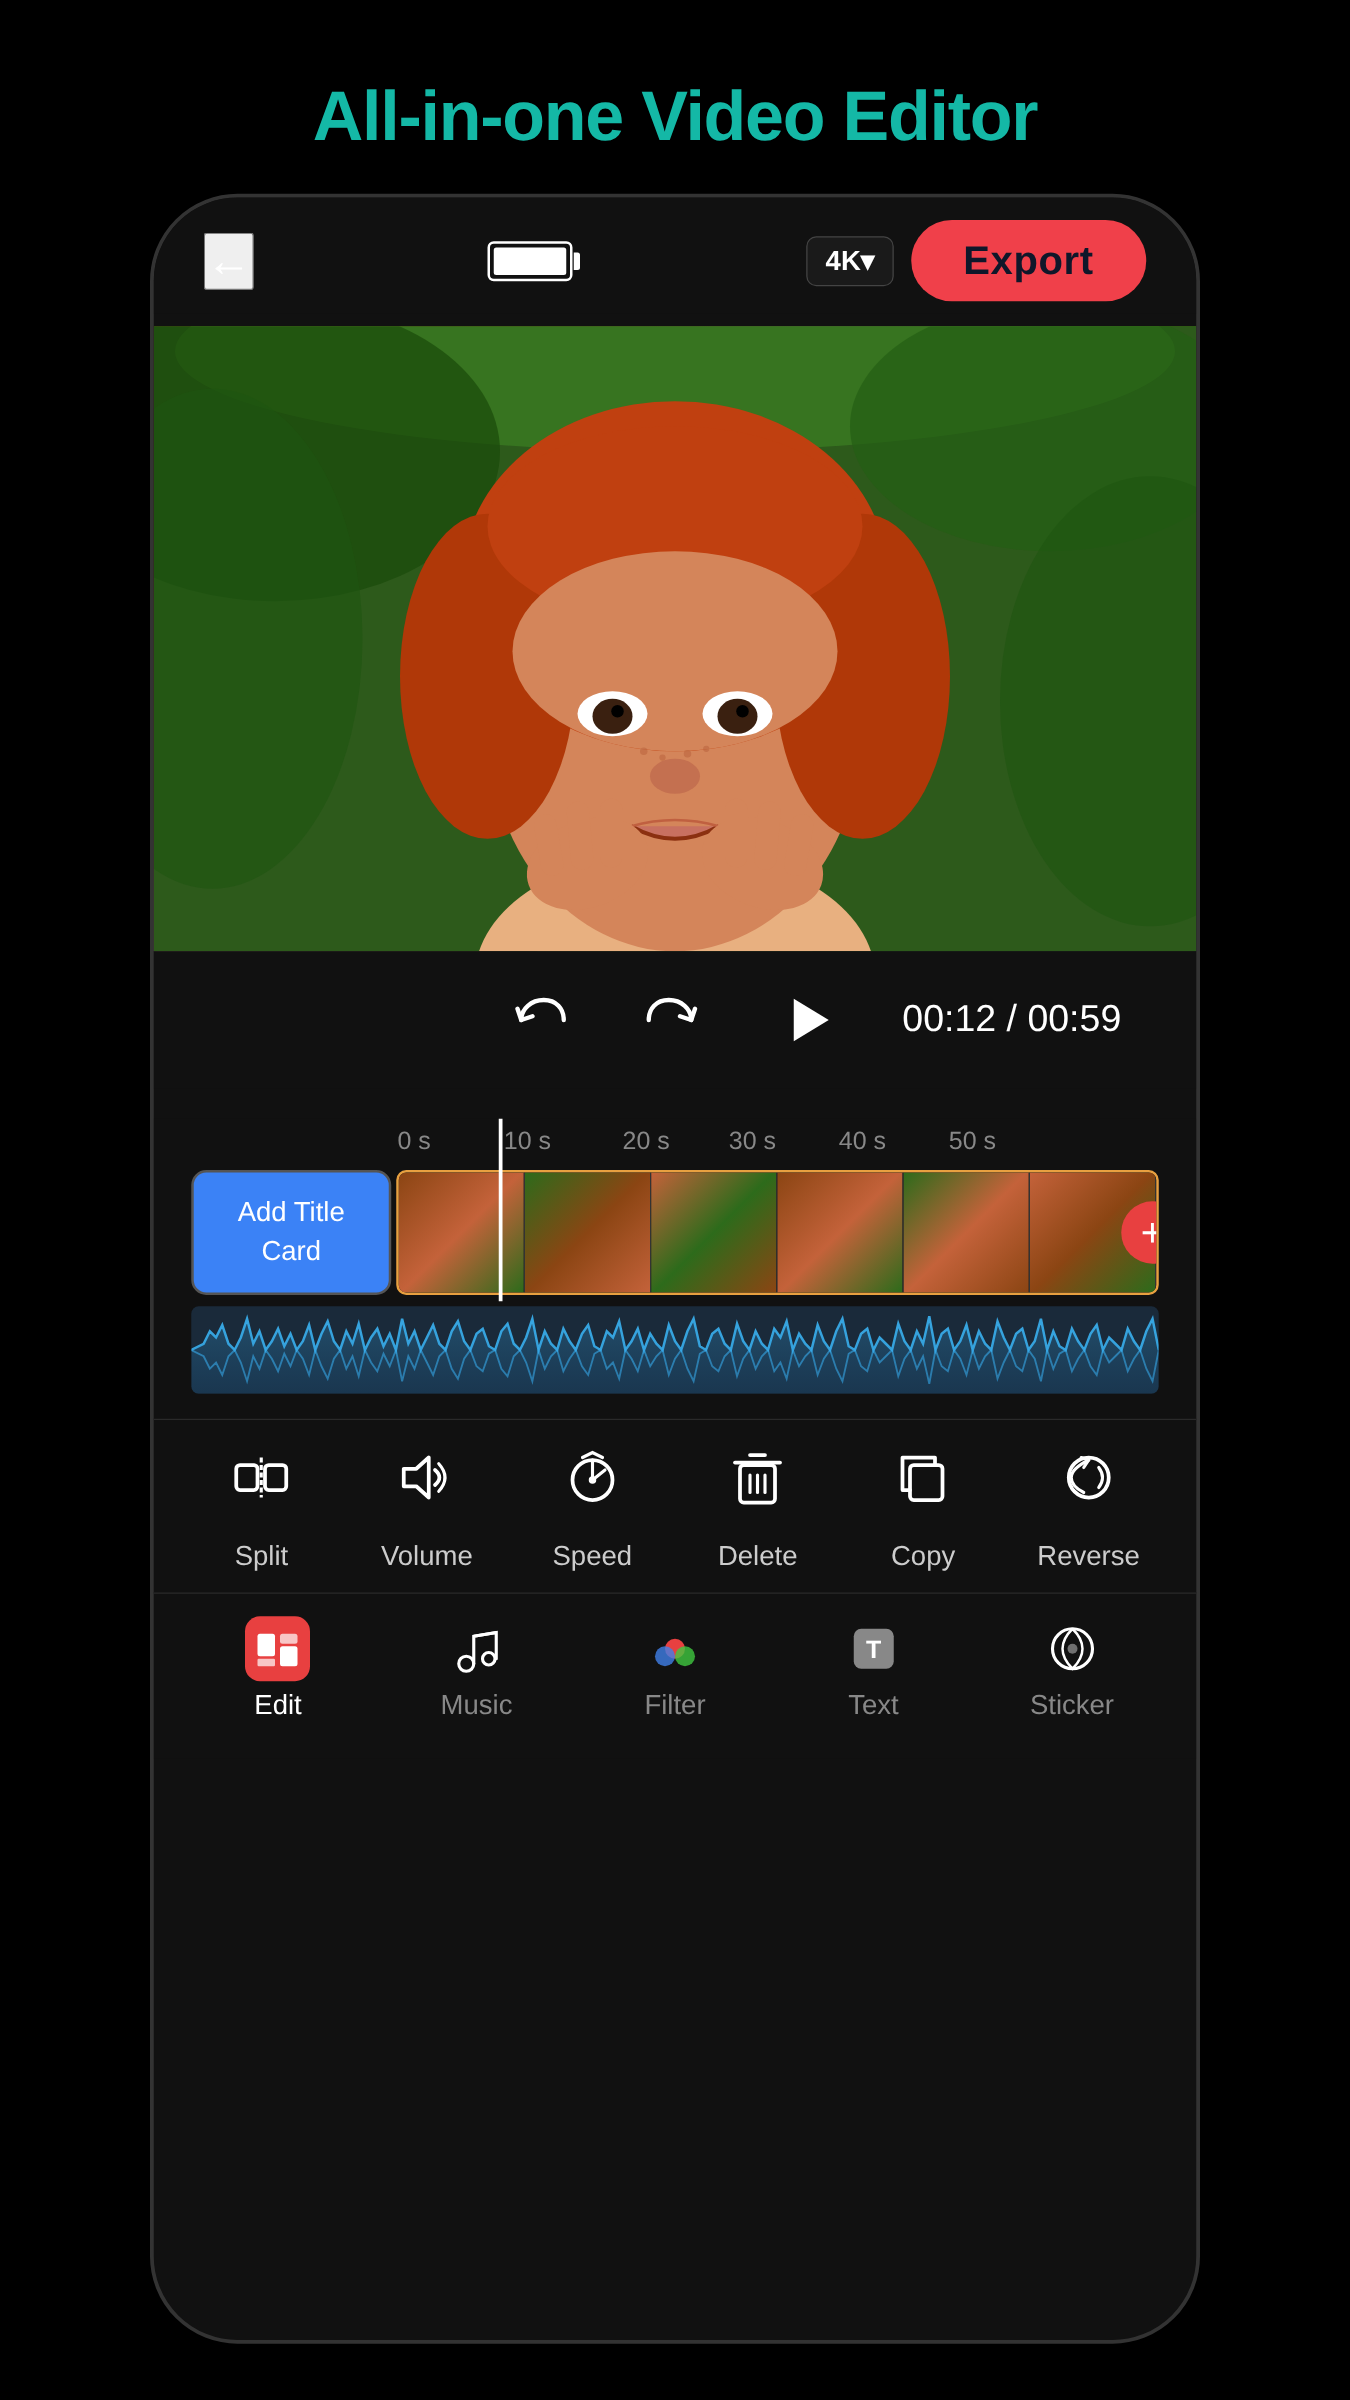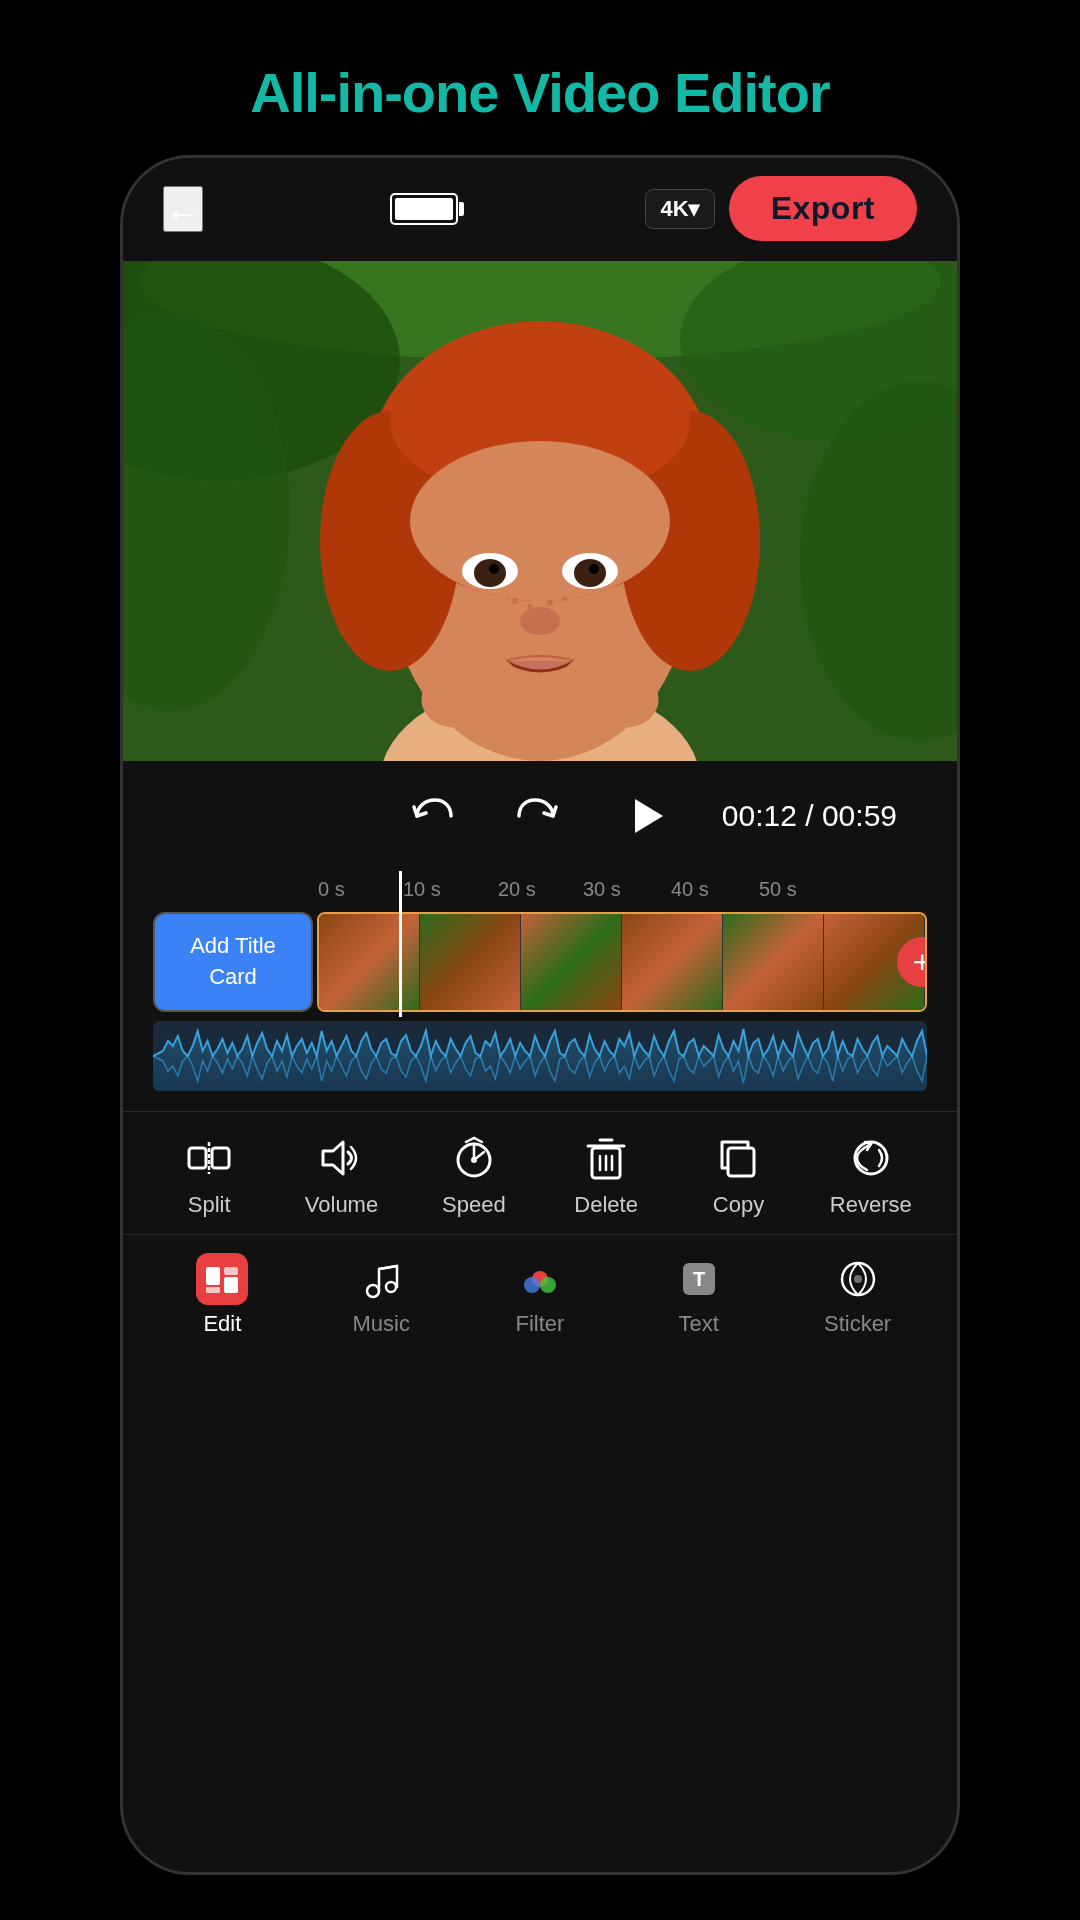--- a/index.html
+++ b/index.html
@@ -174,20 +174,21 @@
     }
 
     .timeline-ruler {
       display: flex;
       align-items: center;
       padding: 6px 50px 4px;
       color: #888;
       font-size: 22px;
       gap: 0;
       position: relative;
+      margin-top: 24px;
     }
 
     .timeline-track {
       display: flex;
       align-items: center;
       padding: 0 30px;
       gap: 0;
       height: 110px;
       position: relative;
     }
@@ -273,21 +274,21 @@
       align-items: center;
       padding: 20px 20px 16px;
       background: #111;
       border-top: 1px solid #2a2a2a;
     }
 
     .tool-item {
       display: flex;
       flex-direction: column;
       align-items: center;
-      gap: 8px;
+      gap: 24px;
       cursor: pointer;
       flex: 1;
     }
 
     .tool-icon {
       width: 52px;
       height: 52px;
       display: flex;
       align-items: center;
       justify-content: center;

